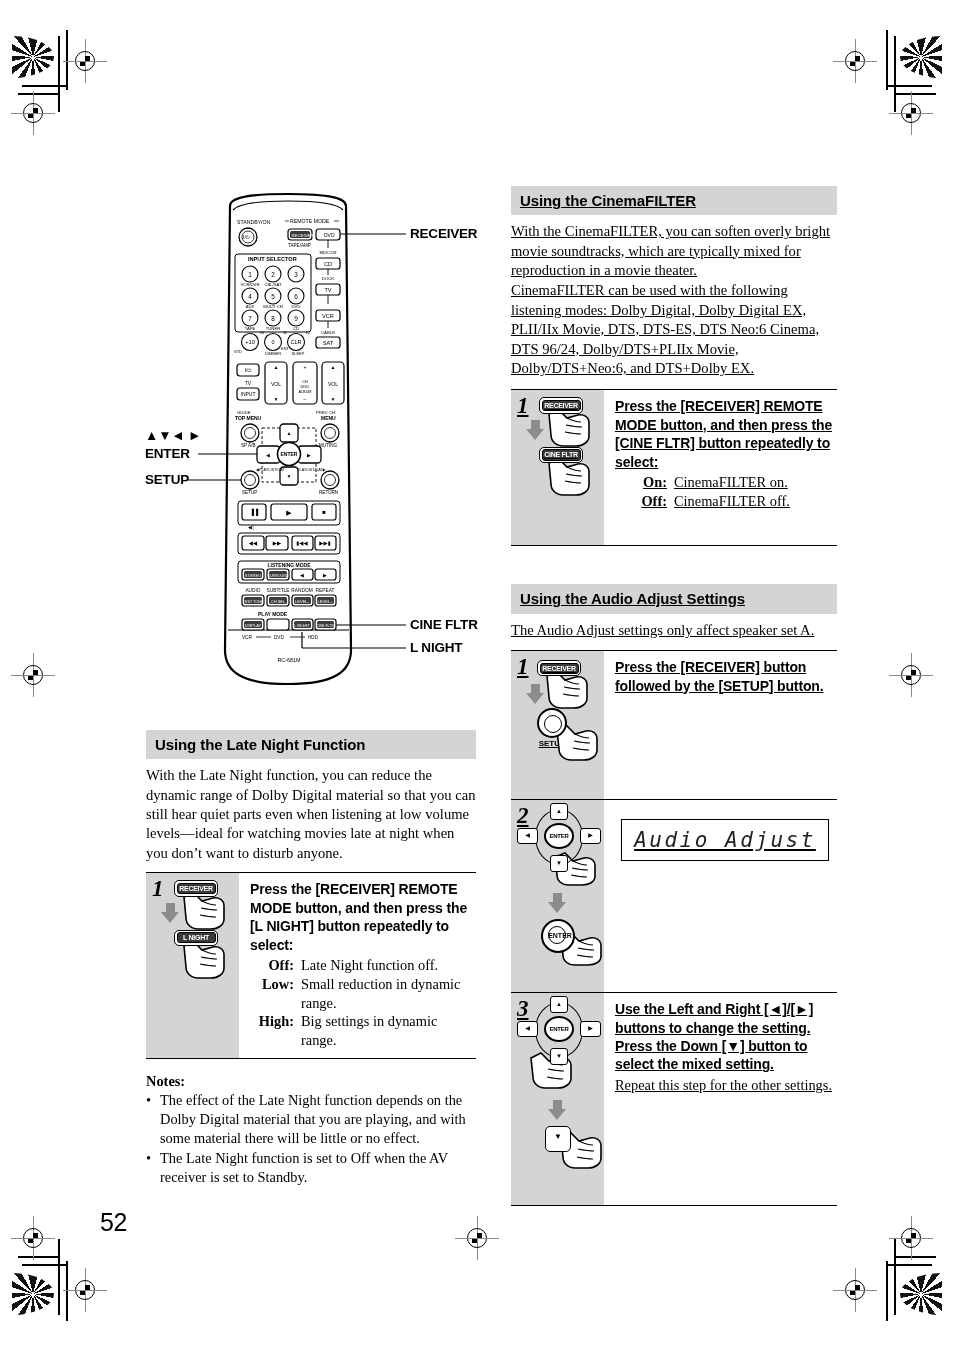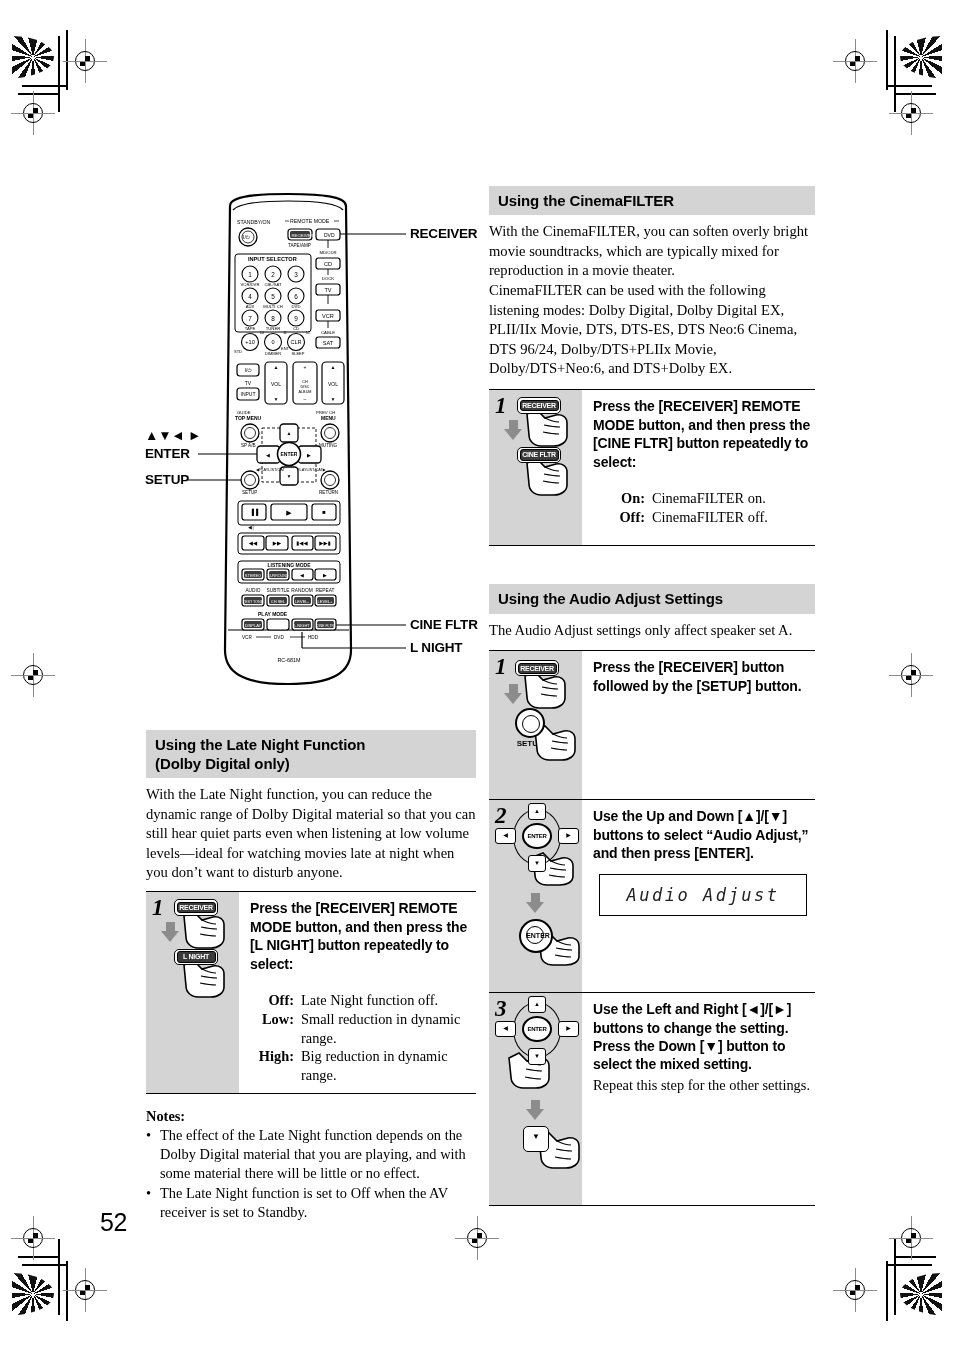--- a/index.html
+++ b/index.html
@@ -84,21 +84,21 @@
     background: #000;
   }
   .runhead .rule-thin {
     margin-top: 2px;
     height: 1px;
     background: #000;
   }
 
   
   .col-left  { position: absolute; left: 146px; top: 190px; width: 330px; }
-  .col-right { position: absolute; left: 489px; top: 186px; width: 326px; }
+  .col-right { position: absolute; left: 511px; top: 186px; width: 326px; text-decoration: underline; }
 
   
   .sec-head {
     background: #d4d4d4;
     font-family: "Liberation Sans", sans-serif;
     font-weight: bold;
     font-size: 15px;
     padding: 5px 0 5px 9px;
     line-height: 1.28;
     letter-spacing: -0.1px;
@@ -144,21 +144,21 @@
     font-weight: bold;
     font-size: 14px;
     line-height: 1.32;
     letter-spacing: -0.15px;
   }
   .step-sub {
     font-size: 14.4px;
     line-height: 1.32;
     margin-top: 2px;
   }
-  .opt-list { margin-top: 18px; }
+  .opt-list { margin-top: 2px; }
   .opt-row {
     display: flex;
     font-size: 14.4px;
     line-height: 1.3;
   }
   .opt-key {
     font-weight: bold;
     text-align: right;
     padding-right: 7px;
   }
@@ -263,21 +263,21 @@
     border: 1.8px solid #000;
     height: 40px;
     margin: 12px 6px 0 6px;
     display: flex;
     align-items: center;
     justify-content: center;
     background: #fff;
   }
   .lcd-text {
     font-family: "DejaVu Sans Mono", monospace;
-    font-size: 17px;
+    font-size: 21px;
     letter-spacing: 2.5px;
     font-style: italic;
     color: #222;
   }
 
   
   .notes { margin-top: 14px; }
   .notes-title {
     font-weight: bold;
     font-size: 14.4px;
@@ -636,21 +636,20 @@
     <div class="callout" style="left:7px;top:254px;">ENTER</div>
     <div class="callout" style="left:7px;top:280px;">SETUP</div>
     <div class="callout" style="left:272px;top:425px;">CINE FLTR</div>
     <div class="callout" style="left:272px;top:448px;">L NIGHT</div>
   </div>
 
   <div class="col-left" style="top:730px;">
 
     <div class="sec-head">
       <div>Using the Late Night Function</div>
-      <div>(Dolby Digital only)</div>
     </div>
 
     <p class="body">With the Late Night function, you can reduce the dynamic range of Dolby Digital material so that you can still hear quiet parts even when listening at low volume levels—ideal for watching movies late at night when you don’t want to disturb anyone.</p>
 
     <div class="steps">
       <div class="step last">
         <div class="step-gutter">
           <div class="step-num">1</div>
           <div class="art" style="margin-top:-22px;padding-left:28px;">
             <div class="btn-pill" style="width:44px;">
@@ -687,21 +686,21 @@
             <div class="opt-row">
               <div class="opt-key" style="width:44px;">Low:</div>
               <div class="opt-val">Small reduction in dynamic</div>
             </div>
             <div class="opt-row">
               <div class="opt-key" style="width:44px;"></div>
               <div class="opt-val">range.</div>
             </div>
             <div class="opt-row">
               <div class="opt-key" style="width:44px;">High:</div>
-              <div class="opt-val">Big reduction in dynamic</div>
+              <div class="opt-val">Big settings in dynamic</div>
             </div>
             <div class="opt-row">
               <div class="opt-key" style="width:44px;"></div>
               <div class="opt-val">range.</div>
             </div>
           </div>
         </div>
       </div>
     </div>
 
@@ -839,21 +838,20 @@
             </div>
             <svg width="58" height="36" viewBox="0 0 58 36" style="margin:-26px 0 0 42px;">
               <path d="M4 6 L14 2 L22 10 L33 7 C39 6 44 9 44 15 L44 25 C44 31 38 34 31 34 L18 34 C11 34 6 30 6 24 Z" fill="#fff" stroke="#000" stroke-width="1.6"></path>
               <path d="M22 10 C26 12 30 14 36 14" fill="none" stroke="#000" stroke-width="1.1"></path>
               <path d="M21 17 C26 18 31 19 37 19" fill="none" stroke="#000" stroke-width="1.1"></path>
               <path d="M20 24 C25 25 30 26 36 26" fill="none" stroke="#000" stroke-width="1.1"></path>
             </svg>
           </div>
         </div>
         <div class="step-body">
-          <div class="step-instr">Use the Up and Down [▲]/[▼] buttons to select “Audio Adjust,” and then press [ENTER].</div>
           <div class="lcd">
             <span class="lcd-text">Audio Adjust</span>
           </div>
         </div>
       </div>
 
       <div class="step last">
         <div class="step-gutter" style="height:212px;">
           <div class="step-num">3</div>
           <div class="art" style="margin-top:-22px;padding-left:4px;">

